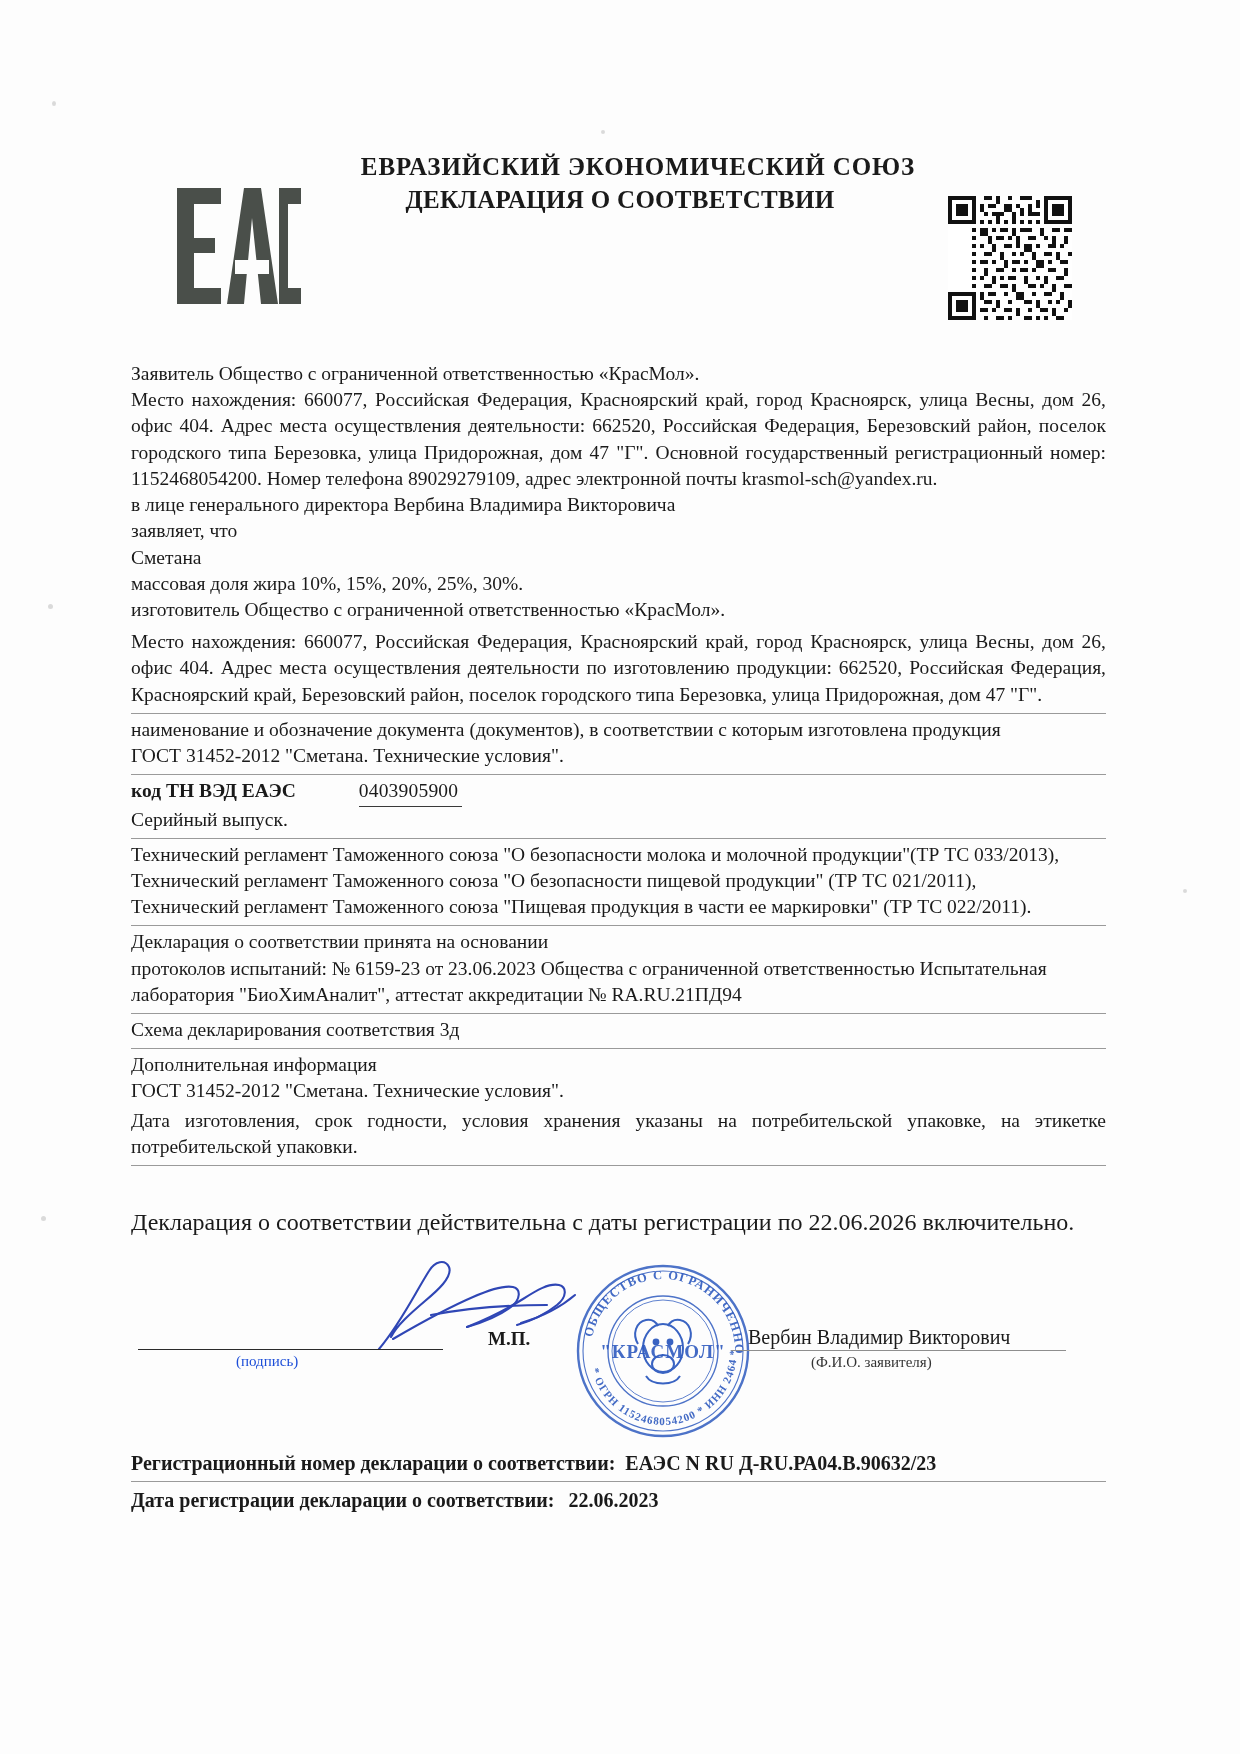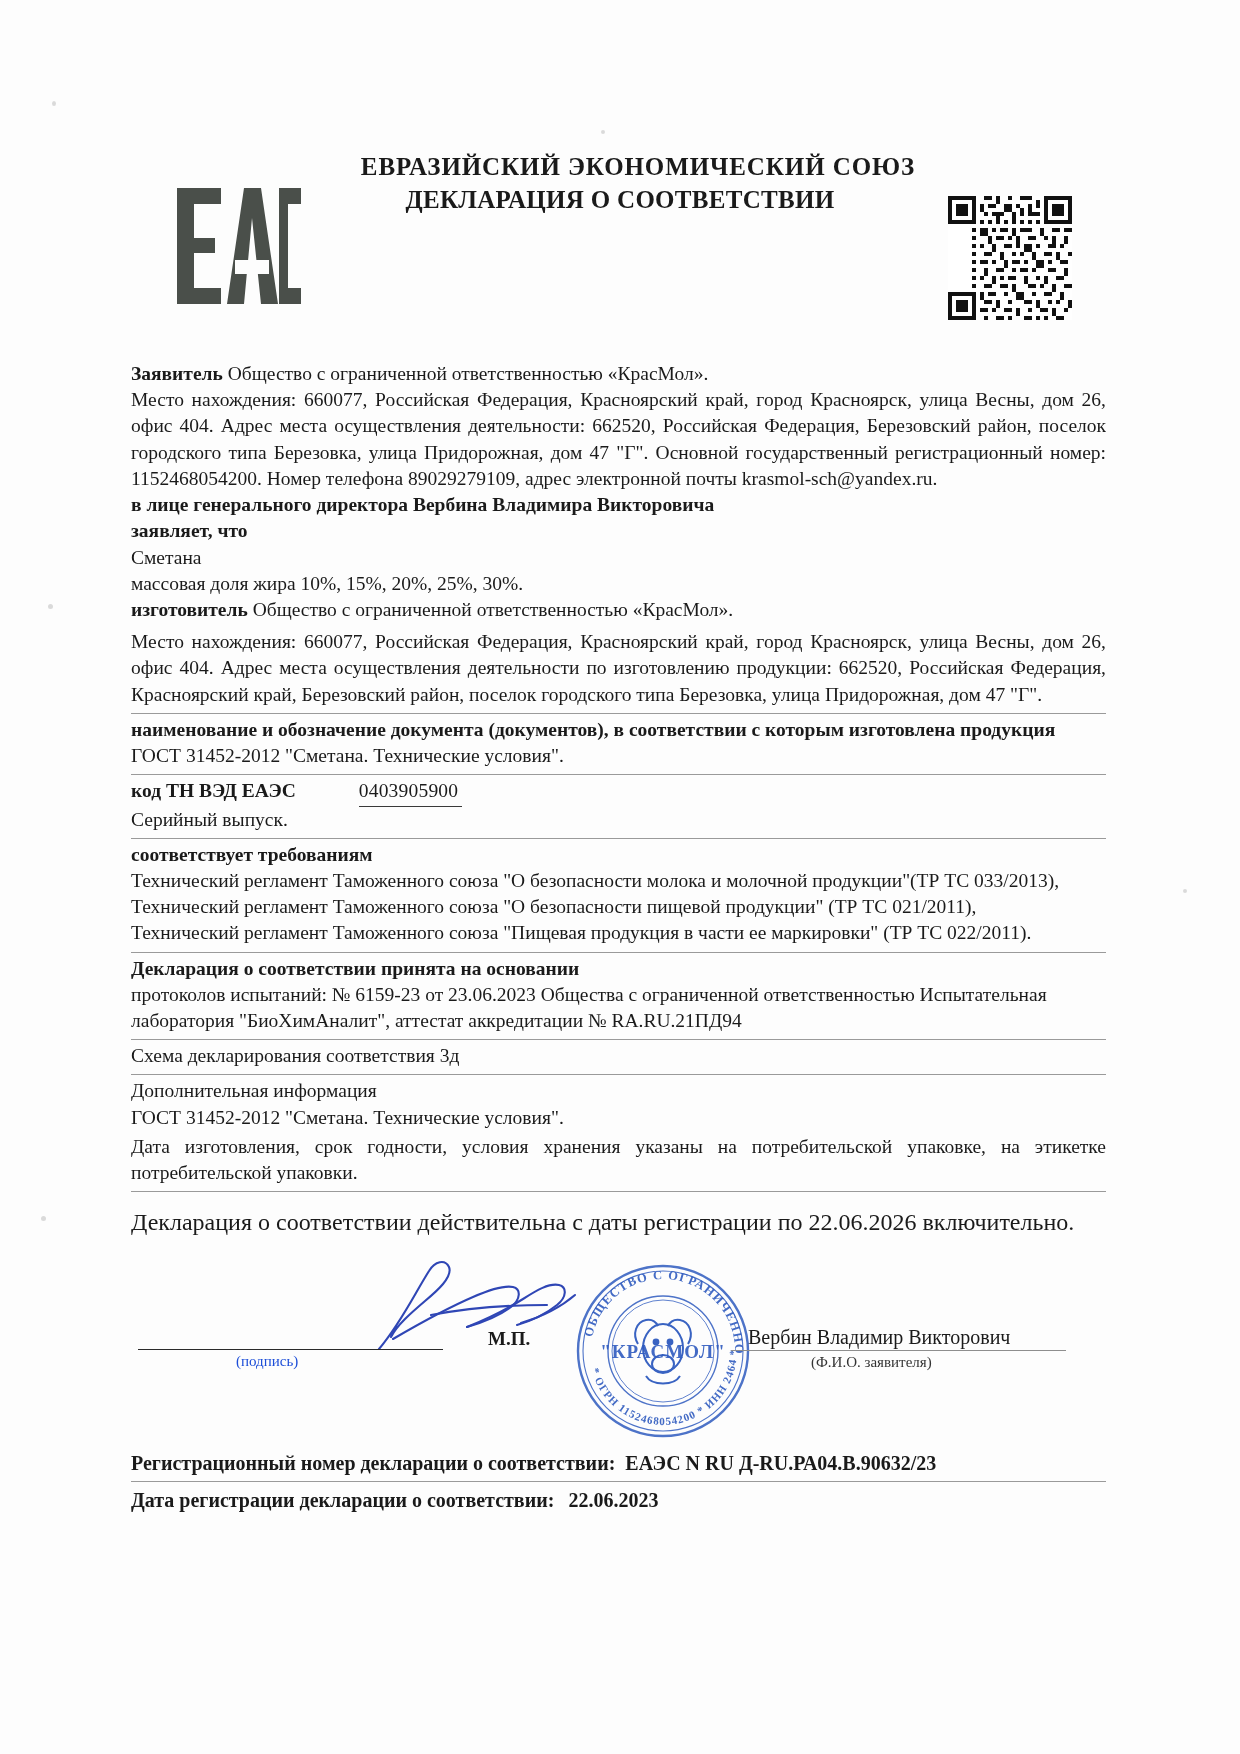--- a/index.html
+++ b/index.html
@@ -67,21 +67,21 @@
   
   .content {
     position: absolute;
     left: 131px;
     top: 361px;
     width: 975px;
     font-size: 19.5px;
     line-height: 1.345;
   }
   .content p { margin: 0; }
-  .b { font-weight: bold; }
+  .b { font-weight: normal; }
   .just { text-align: justify; text-align-last: left; }
   .rule {
     border-top: 1px solid #9a9a9a;
     margin: 5px 0 3px 0;
     height: 0;
   }
   .gap3 { height: 3px; }
   .gap6 { height: 6px; }
 
   .code-row {
@@ -419,21 +419,20 @@
     <div class="rule"></div>
 
     <div class="code-row">
       <span class="lbl">код ТН ВЭД ЕАЭС</span>
       <span class="val">0403905900</span>
     </div>
     <p>Серийный выпуск.</p>
 
     <div class="rule"></div>
 
-    <p class="b">соответствует требованиям</p>
     <p>Технический регламент Таможенного союза "О безопасности молока и молочной продукции"(ТР ТС 033/2013),</p>
     <p>Технический регламент Таможенного союза "О безопасности пищевой продукции" (ТР ТС 021/2011),</p>
     <p>Технический регламент Таможенного союза "Пищевая продукция в части ее маркировки" (ТР ТС 022/2011).</p>
 
     <div class="rule"></div>
 
     <p class="b">Декларация о соответствии принята на основании</p>
     <p>протоколов испытаний: № 6159-23 от 23.06.2023 Общества с ограниченной ответственностью Испытательная лаборатория "БиоХимАналит", аттестат аккредитации № RA.RU.21ПД94</p>
 
     <div class="rule"></div>

